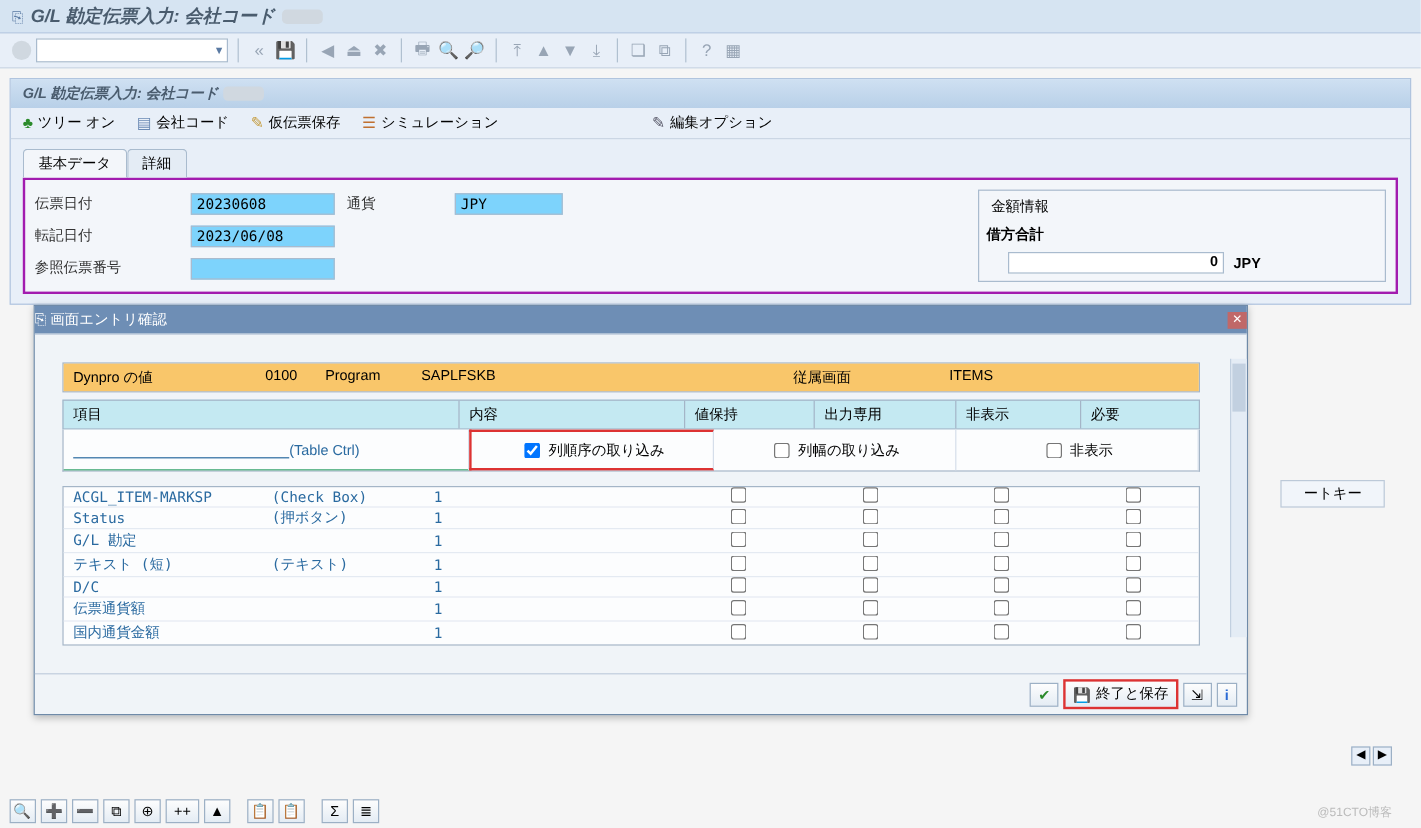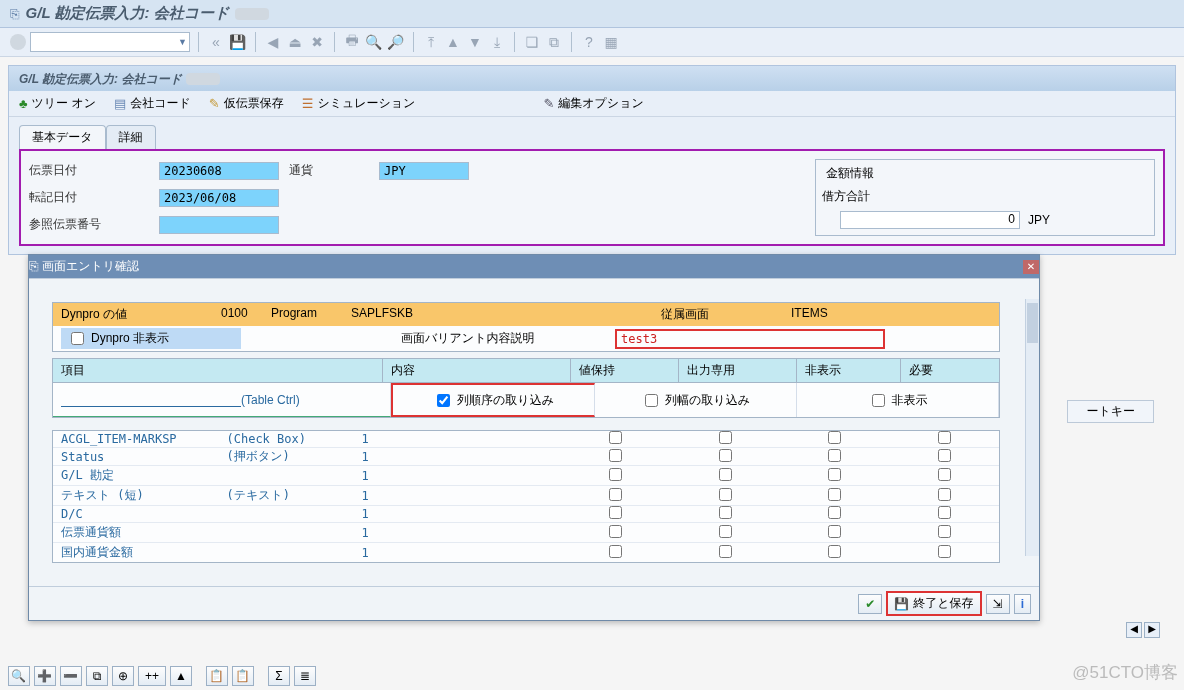--- a/index.html
+++ b/index.html
@@ -21,21 +21,21 @@
 .body-area { padding: 8px 10px; position: relative; }
 .tabs { display: flex; }
 .tab { padding: 3px 12px; border: 1px solid #a9bbce; background: #e4ecf5; border-bottom: none; border-top-left-radius: 4px; border-top-right-radius: 4px; }
 .tab.active { background: #f3f6fa; font-weight: normal; }
 .tab-body { border: 2px solid #a21caf; background: #f3f6fa; padding: 8px; display: flex; }
 .form-col { display: grid; grid-template-columns: 120px 120px 80px 90px; gap: 4px 10px; align-items: center; }
 .label { color: #333; }
 .field { height: 18px; border: 1px solid #a9bbce; background: #7dd3fc; padding: 0 4px; display: flex; align-items: center; font-family: monospace; }
 .groupbox { border: 1px solid #a9bbce; padding: 6px; background: #f3f6fa; min-width: 340px; }
 .gb-title { margin-top: -14px; background: #f3f6fa; display: inline-block; padding: 0 4px; }
-.amount-row { display: flex; align-items: center; gap: 8px; margin-top: 6px; }
+.amount-row { display: flex; align-items: center; gap: 8px; margin-top: 6px; font-weight: bold; }
 .amount-field { width: 180px; height: 18px; border: 1px solid #a9bbce; background: #fff; text-align: right; padding: 0 4px; }
 .dialog { position: absolute; left: 28px; top: 254px; width: 1012px; background: #f0f4f8; border: 1px solid #6f8aa8; box-shadow: 0 2px 6px rgba(0,0,0,.25); }
 .dlg-title { background: #6e8eb5; color: #fff; padding: 3px 0; display: flex; align-items: center; justify-content: space-between; }
 .dlg-close { background: #c06868; color: #fff; width: 16px; height: 14px; text-align: center; font-size: 10px; line-height: 14px; cursor: pointer; }
 .dlg-body { padding: 23px; border-top: 1px solid #c0cddc; position: relative; }
 .dyn-head { background: #f9c66a; padding: 3px 8px; font-family: monospace; display: flex; }
 .dyn-head span { display: inline-block; }
 .sv-row { display: flex; align-items: center; padding: 2px 8px; font-family: monospace; }
 .sv-lbl-box { background: #bedaf5; padding: 1px 6px; display: flex; align-items: center; gap: 4px; }
 .sv-lbl2 { margin-left: 160px; width: 210px; }
@@ -59,21 +59,21 @@
 .ig-ck input { margin: 0; }
 .dlg-foot { padding: 4px 8px; border-top: 1px solid #c0cddc; display: flex; justify-content: flex-end; gap: 4px; align-items: center; }
 .fbtn { border: 1px solid #9cb0c5; background: linear-gradient(#fdfdfd,#e4ecf4); padding: 2px 6px; cursor: pointer; display: flex; align-items: center; gap: 4px; }
 .red-outline { border: 2px solid #d33; }
 .bottom-tools { position: absolute; left: 8px; bottom: 4px; display: flex; gap: 4px; align-items: center; }
 .btool { border: 1px solid #9cb0c5; background: linear-gradient(#fdfdfd,#e4ecf4); width: 22px; height: 20px; display: flex; align-items: center; justify-content: center; font-size: 12px; }
 .right-scroller { position: absolute; right: 24px; bottom: 52px; display: flex; gap: 2px; }
 .scrbtn { border: 1px solid #9cb0c5; background: #e8eff8; width: 16px; height: 16px; font-size: 10px; text-align: center; }
 .vscroll { position: absolute; right: 0; top: 20px; bottom: 30px; width: 14px; background: #e4ecf5; border-left: 1px solid #c2d0e0; }
 .vscroll .thumb { position: absolute; left: 1px; right: 1px; top: 4px; height: 40px; background: #c2d0e0; }
-.watermark { position: absolute; right: 6px; bottom: 6px; color: #bbb; font-size: 17px; }
+.watermark { position: absolute; right: 24px; bottom: 6px; color: #bbb; font-size: 10px; }
 .smudge { display: inline-block; width: 34px; height: 12px; background: #d0d8e0; border-radius: 4px; vertical-align: middle; }
 .hidden-col { position: absolute; right: 30px; top: 400px; background: #f1f5fa; border: 1px solid #bcc9d8; padding: 2px 18px; font-size: 11px; }
 </style>
 </head>
 <body>
 
 <div class="win-titlebar">
   <span class="wi">⎘</span>
   <span class="win-title">G/L 勘定伝票入力: 会社コード</span>
   <span class="smudge"></span>
@@ -182,28 +182,20 @@
       </div>
 
     <div style="border:1px solid #a4b5c7;background:#fcfdfe;margin-right:16px">
       <div class="dyn-head">
         <span style="width:160px">Dynpro の値</span>
         <span style="width:50px">0100</span>
         <span style="width:80px">Program</span>
         <span style="width:310px">SAPLFSKB</span>
         <span style="width:130px">従属画面</span>
         <span>ITEMS</span>
-      </div>
-      <div class="sv-row">
-        <div class="sv-lbl-box" style="width:180px">
-            <input type="checkbox" style="">
-            <span>Dynpro 非表示</span>
-          </div>
-        <div class="sv-lbl2">画面バリアント内容説明</div>
-        <span class="sv-val red-box" style="width:270px;display:inline-block">test3</span>
       </div>
     </div>
 
     <div class="cfg-head" style="margin-right:16px">
       <div style="width:330px">項目</div>
       <div style="width:188px">内容</div>
       <div style="width:108px">値保持</div>
       <div style="width:118px">出力専用</div>
       <div style="width:104px">非表示</div>
       <div style="flex:1;border-right:none">必要</div>

